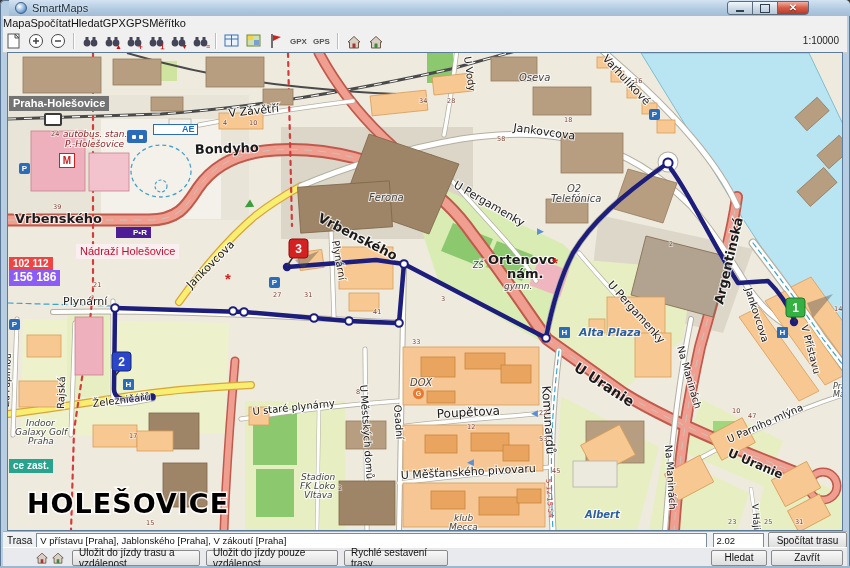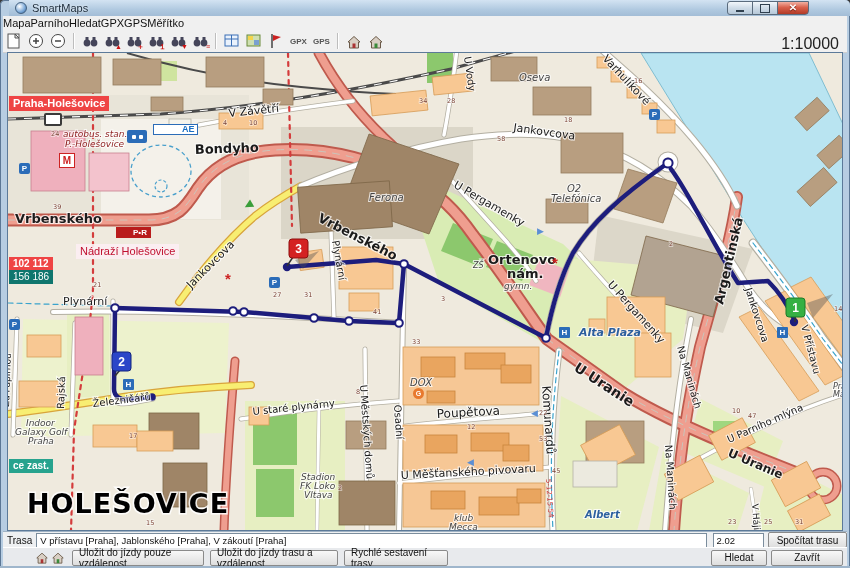--- a/index.html
+++ b/index.html
@@ -20,21 +20,21 @@
   .glyph-max{width:8px;height:7px;border:1px solid #30404f;}
   .glyph-close{color:#fff;font-size:10px;font-weight:bold;line-height:1;text-shadow:0 1px 1px #6d1406;}
   
   #menubar{position:absolute;left:3px;top:16px;width:844px;height:14px;background:#f0f0f0;display:flex;align-items:center;border-bottom:1px solid #e2e2e2;}
   .menu-item{font-size:11px;color:#111;padding:0 0;height:14px;display:flex;align-items:center;cursor:default;}
   #toolbar{position:absolute;left:3px;top:30px;width:844px;height:22px;background:#f0f0f0;display:flex;align-items:center;border-bottom:1px solid #cfcfcf;}
   .tbtn{width:20px;height:18px;margin:0 1px;display:flex;align-items:center;justify-content:center;position:relative;}
   .tsep{width:1px;height:16px;background:#bdbdbd;border-right:1px solid #fff;margin:0 4px;}
   .ttext{font-size:8px;font-weight:bold;color:#555;padding:0 3px;}
   .accent{position:absolute;right:0;bottom:0;font-size:7px;color:#cc1111;font-weight:bold;line-height:1;}
-  #scale{position:absolute;right:8px;top:5px;font-size:16px;color:#222;}
+  #scale{position:absolute;right:8px;top:5px;font-size:10px;color:#222;}
   
   #map{position:absolute;left:7px;top:52px;width:836px;height:479px;border:1px solid #5c7a99;box-sizing:border-box;background:#efeade;overflow:hidden;}
   #map-svg{position:absolute;left:0;top:0;}
   .ml{font-family:"DejaVu Sans",sans-serif;fill:#1b1b1b;stroke:rgba(255,255,255,0.75);stroke-width:2.2px;paint-order:stroke;}
   .b{font-weight:bold;}
   .pl{font-style:italic;fill:#454545;}
   .plb{font-style:italic;font-weight:bold;fill:#2c5f9e;}
   .big{font-weight:bold;letter-spacing:1px;fill:#000;stroke:rgba(255,255,255,0.85);stroke-width:3px;paint-order:stroke;}
   .red{font-style:italic;fill:#8d1f1f;}
   .tram{fill:#cc3333;stroke:none;}
@@ -78,21 +78,21 @@
     <div class="wbtn" id="btn-max">
         <span class="glyph-max"></span>
       </div>
     <div class="wbtn" id="btn-close">
         <span class="glyph-close">✕</span>
       </div>
   </div>
 
   <div id="menubar">
     <span class="menu-item">Mapa</span>
-    <span class="menu-item">Parního</span>
+    <span class="menu-item">Spočítat</span>
     <span class="menu-item">Hledat</span>
     <span class="menu-item">GPX</span>
     <span class="menu-item">GPS</span>
     <span class="menu-item">Měřítko</span>
   </div>
 
   <div id="toolbar">
     <div class="tbtn">
       <svg width="14" height="16">
           <rect x="1" y="1" width="11" height="14" fill="#fff" stroke="#555"></rect>
@@ -554,44 +554,44 @@
         <div class="mic ae" style="left: 152px; top: 123px; padding-left: 28px;">AE</div>
         <div class="mic bus" style="left: 126px; top: 129px;"></div>
         <div class="mic station" style="left: 43px; top: 112px;"></div>
         <div class="mic gcirc" style="left: 412px; top: 387px;">G</div>
         <div class="mic ast" style="left: 224px; top: 270px;">*</div>
         <div class="mic ast" style="left: 551px; top: 254px;">*</div>
         <div class="mic arw" style="left: 530px; top: 408px;">◀</div>
         <div class="mic arw" style="left: 466px; top: 457px;">◀</div>
         <div class="mic arw" style="left: 536px; top: 226px;">▶</div>
         <div class="mic arwg" style="left: 243px; top: 198px; transform: rotate(-30deg);">◀</div>
-        <div class="mbadge" style="left: 8px; top: 95px; background: #ef4444; color: rgb(255, 255, 255); font-size: 11px; font-weight: bold;">Praha-Holešovice</div>
+        <div class="mbadge" style="left: 8px; top: 95px; background: #737373; color: rgb(255, 255, 255); font-size: 11px; font-weight: bold;">Praha-Holešovice</div>
         <div class="mbadge" style="left: 75px; top: 243px; background: rgba(252, 238, 242, 0.92); color: rgb(192, 16, 48); font-size: 11px; font-weight: normal;">Nádraží Holešovice</div>
-        <div class="mbadge" style="left: 115px; top: 226px; background: #b91c1c; color: rgb(255, 255, 255); font-size: 8px; font-weight: bold; padding-left: 17px;">P•R</div>
+        <div class="mbadge" style="left: 115px; top: 226px; background: #4c1d95; color: rgb(255, 255, 255); font-size: 8px; font-weight: bold; padding-left: 17px;">P•R</div>
         <div class="mbadge" style="left: 8px; top: 256px; background: #ef4444; color: rgb(255, 255, 255); font-size: 10px; font-weight: bold;">102 112</div>
-        <div class="mbadge" style="left: 8px; top: 269px; background: #0f766e; color: rgb(255, 255, 255); font-size: 10px; font-weight: normal;">156 186</div>
+        <div class="mbadge" style="left: 8px; top: 269px; background: #8b5cf6; color: rgb(255, 255, 255); font-size: 12px; font-weight: bold;">156 186</div>
         <div class="mbadge" style="left: 8px; top: 458px; background: rgb(39, 163, 142); color: rgb(255, 255, 255); font-size: 10px; font-weight: bold;">ce zast.</div>
       </div>
   </div>
 
   <div id="row1">
     <span class="slabel">Trasa</span>
     <div class="sinput" style="width:672px;">V přístavu [Praha], Jablonského [Praha], V zákoutí [Praha]</div>
     <div class="sinput" style="width:44px;margin-left:6px;">2.02</div>
     <div class="cbtn" style="width:80px;margin-left:4px;">Spočítat trasu</div>
   </div>
   <div id="row2">
     <svg class="hicon" style="margin-left:32px;" viewBox="0 0 16 15">
         <path d="M2,8 L8,2.5 L14,8 L12.5,8 L12.5,14 L3.5,14 L3.5,8 Z" fill="#d9cfc4" stroke="#6b5a48"></path>
         <rect x="6.5" y="9.5" width="3" height="4.5" fill="#a33"></rect>
       </svg>
     <svg class="hicon" viewBox="0 0 16 15">
         <path d="M2,8 L8,2.5 L14,8 L12.5,8 L12.5,14 L3.5,14 L3.5,8 Z" fill="#d9cfc4" stroke="#6b5a48"></path>
         <rect x="6.5" y="9.5" width="3" height="4.5" fill="#3a8a3a"></rect>
       </svg>
+    <div class="cbtn" style="width:128px;margin-left:6px;">Uložit do jízdy trasu a vzdálenost</div>
     <div class="cbtn" style="width:132px;margin-left:6px;">Uložit do jízdy pouze vzdálenost</div>
-    <div class="cbtn" style="width:128px;margin-left:6px;">Uložit do jízdy trasu a vzdálenost</div>
     <div class="cbtn" style="width:104px;margin-left:6px;">Rychlé sestavení trasy</div>
     <div class="cbtn" style="width:56px;margin-left:auto;">Hledat</div>
     <div class="cbtn" style="width:72px;margin-left:4px;margin-right:4px;">Zavřít</div>
   </div>
   <div id="frame-bottom"></div>
 </div>
 
 </body></html>

